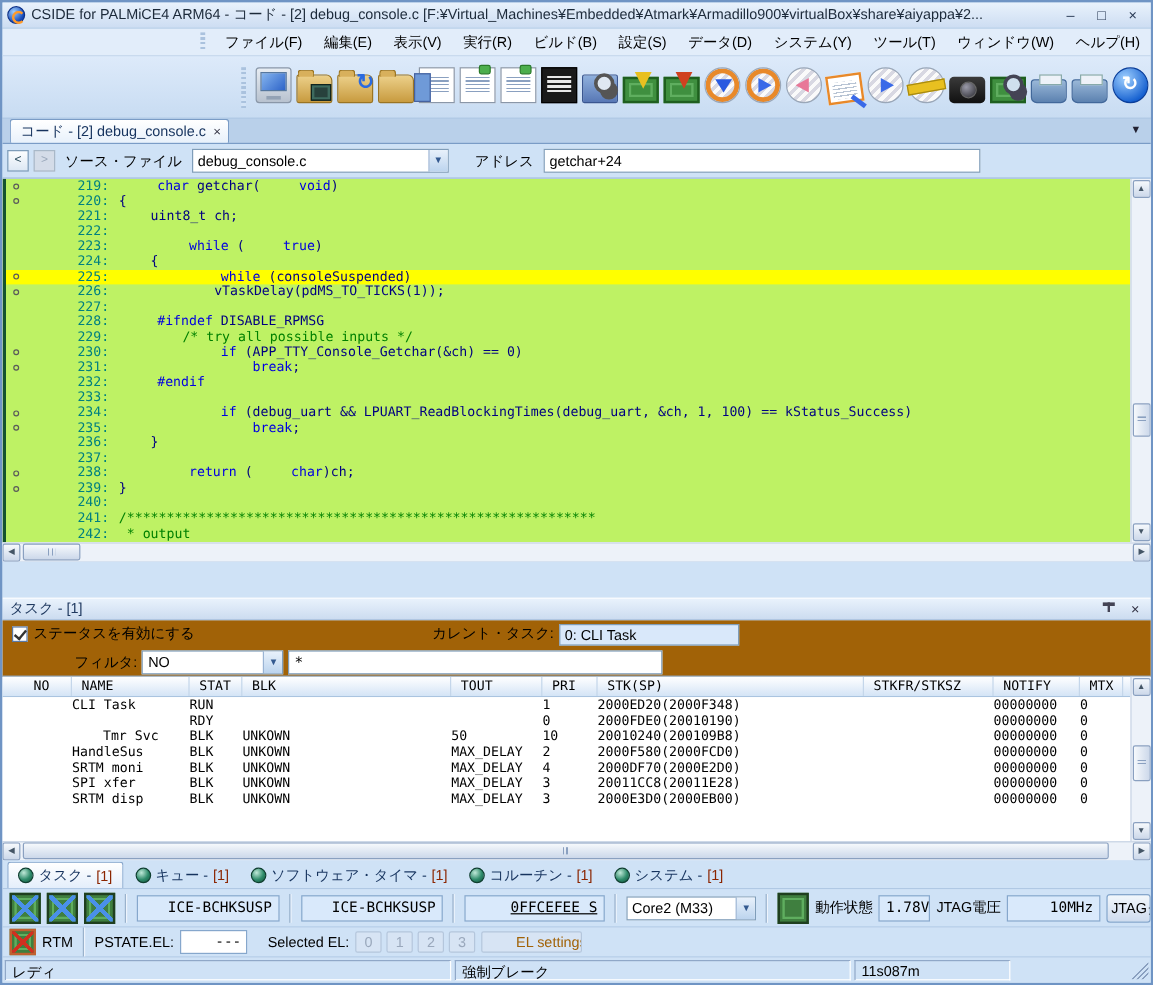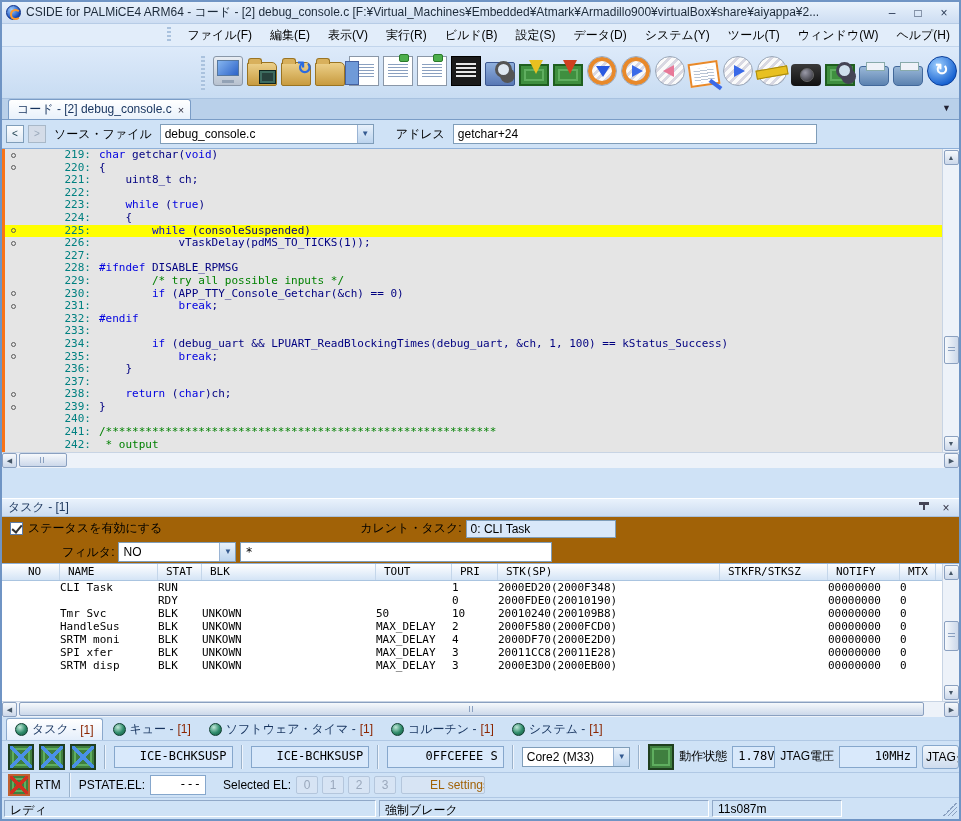--- a/index.html
+++ b/index.html
@@ -111,29 +111,29 @@
   .combo .cbtn{width:16px;height:18px;background:linear-gradient(#e8f1fb,#bcd4ee);
     border-left:1px solid #9ab4d4;text-align:center;line-height:18px;font-size:8px;color:#345a90;}
   .srccombo{width:214px;}
   .addrinput{width:364px;height:20px;border:1px solid #7f9db9;background:#fff;
     font-family:"Liberation Sans",sans-serif;font-size:12px;padding:0 4px;}
 
   
   .editor{height:319px;flex:0 0 319px;background:#fff;position:relative;border-bottom:1px solid #8fb0d8;
     display:flex;flex-direction:column;}
   .code-area{height:303px;flex:0 0 303px;display:flex;overflow:hidden;}
-  .codepane{flex:1;border-left:3px solid #f97316;background:#e5e5e5;overflow:hidden;}
+  .codepane{flex:1;border-left:3px solid #14532d;background:#bef264;overflow:hidden;}
   .cl{height:12.6px;line-height:12.6px;white-space:pre;display:flex;align-items:center;
     font-family:"DejaVu Sans Mono",monospace;font-size:11px;}
   .cl.hl{background:var(--c-highlight-line,#ffff00);}
   .mkcell{width:16px;flex:0 0 16px;display:flex;justify-content:center;align-items:center;height:100%;}
   .mk{width:5px;height:5px;border:1px solid #5a5a5a;border-radius:50%;}
   .lnum{width:70px;flex:0 0 70px;text-align:right;color:var(--c-line-number,#008080);}
   .ctext{margin-left:8px;white-space:pre;}
-  .sk{color:var(--c-keyword,#0000e0);}
+  .sk{color:var(--c-keyword,#0000e0);margin-left:32px;}
   .sp{color:var(--c-plain-text,#000080);}
   .sc{color:var(--c-comment,#008000);}
   
   .vscroll{width:17px;flex:0 0 17px;background:#edf2f9;border-left:1px solid #c8d4e4;
     display:flex;flex-direction:column;align-items:center;}
   .sbtn{width:15px;height:15px;flex:0 0 15px;background:linear-gradient(#f6f9fc,#ccd8ea);
     border:1px solid #8aa0c0;border-radius:2px;font-size:7px;line-height:13px;text-align:center;color:#456;margin:1px 0;}
   .vtrack{flex:1;width:15px;position:relative;}
   .vthumb{position:absolute;left:0;width:15px;background:linear-gradient(90deg,#f6f9fc,#ccd8ea);
     border:1px solid #8aa0c0;border-radius:2px;}
@@ -199,21 +199,21 @@
     background:linear-gradient(45deg,transparent 44%,#4a90e8 44%,#4a90e8 56%,transparent 56%),
                linear-gradient(-45deg,transparent 44%,#4a90e8 44%,#4a90e8 56%,transparent 56%);}
   .chipicon.redx{border-color:#c06030;}
   .chipicon.redx::after{content:"";position:absolute;inset:0;
     background:linear-gradient(45deg,transparent 44%,#d03020 44%,#d03020 56%,transparent 56%),
                linear-gradient(-45deg,transparent 44%,#d03020 44%,#d03020 56%,transparent 56%);}
   .chipicon.sm{width:22px;height:22px;flex:0 0 22px;}
   .sfield{height:22px;border:1px solid #86a7cc;background:#d9e9fb;padding:2px 5px;
     font-family:"DejaVu Sans Mono",monospace;font-size:12px;white-space:nowrap;overflow:hidden;text-align:right;}
   .f-ice{width:122px;}
-  .f-reg{width:120px;}
+  .f-reg{width:120px;text-decoration:underline;}
   .vsep{width:0;height:24px;border-left:1px solid #9ab2cc;border-right:1px solid #eef4fc;margin:0 3px;}
   .corecombo{width:112px;}
   .lbl{white-space:nowrap;}
   .f-volt{width:44px;}
   .f-clk{width:80px;}
   .jtagbtn{width:38px;height:24px;border:1px solid #86a7cc;border-radius:3px;
     background:linear-gradient(#f2f7fc,#cfdcee);padding:3px 3px;white-space:nowrap;overflow:hidden;}
 
   .srow2{height:25px;flex:0 0 25px;background:#cfe2f6;display:flex;align-items:center;
     border-bottom:1px solid #b0c8e4;padding-left:6px;gap:5px;}
@@ -381,21 +381,21 @@
             <span class="td" style="width: 174px;"></span>
             <span class="td" style="width: 76px;"></span>
             <span class="td" style="width: 46px;">0</span>
             <span class="td" style="width: 222px;">2000FDE0(20010190)</span>
             <span class="td" style="width: 108px;"></span>
             <span class="td" style="width: 72px;">00000000</span>
             <span class="td" style="width: 36px;">0</span>
           </div>
           <div class="tr" style="padding-left: 18px;">
             <span class="td" style="width: 40px;"></span>
-            <span class="td" style="width: 98px;">Tmr Svc</span>
+            <span class="td" style="width: 98px; text-align: center;">Tmr Svc</span>
             <span class="td" style="width: 44px;">BLK</span>
             <span class="td" style="width: 174px;">UNKOWN</span>
             <span class="td" style="width: 76px;">50</span>
             <span class="td" style="width: 46px;">10</span>
             <span class="td" style="width: 222px;">20010240(200109B8)</span>
             <span class="td" style="width: 108px;"></span>
             <span class="td" style="width: 72px;">00000000</span>
             <span class="td" style="width: 36px;">0</span>
           </div>
           <div class="tr" style="padding-left: 18px;">

